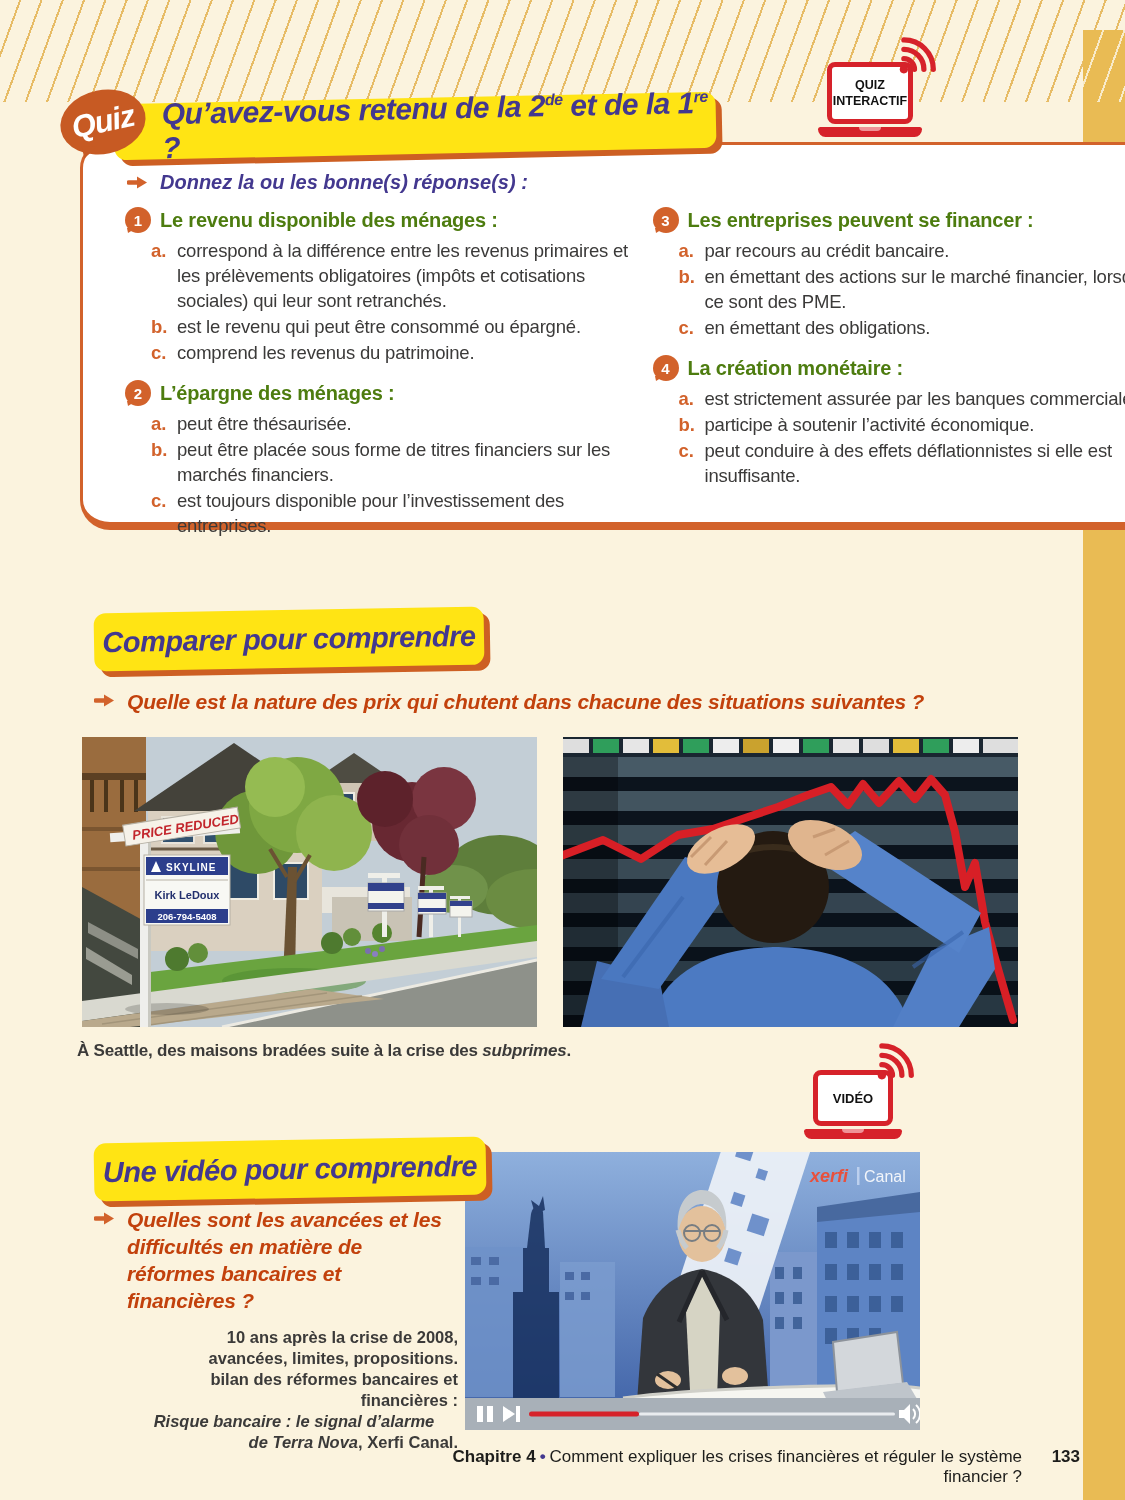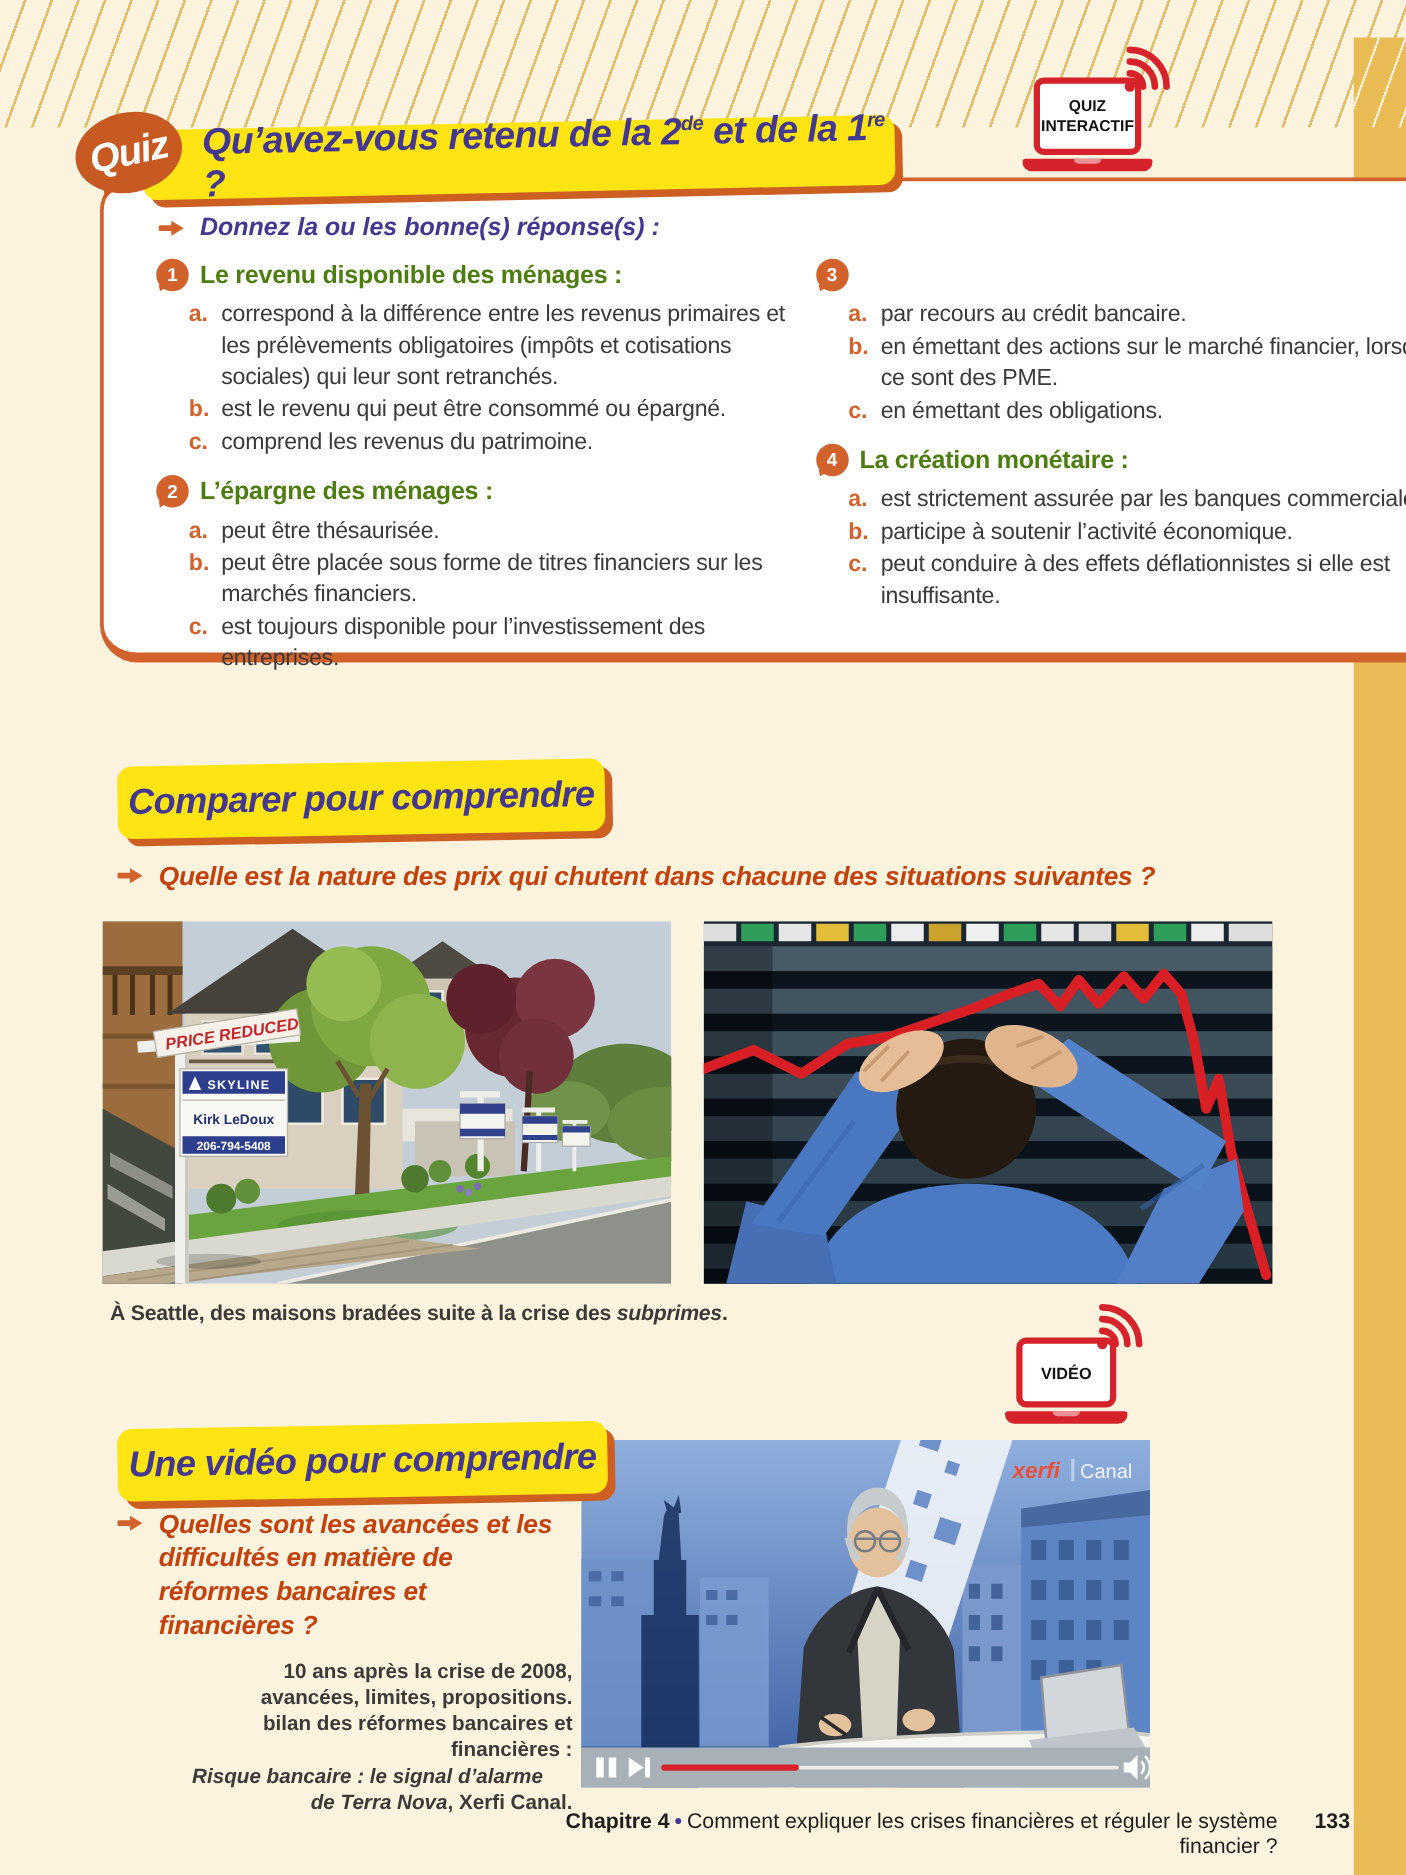--- a/index.html
+++ b/index.html
@@ -169,20 +169,21 @@
             <span class="opt-text">est toujours disponible pour l’investissement des entreprises.</span>
           </div>
         </div>
 
       </div>
       <div class="qcol">
 
         <div class="question">
           <div class="q-head">
             <span class="q-num">3</span>
+            <span class="q-title">Les entreprises peuvent se financer :</span>
           </div>
           <div class="q-opt">
             <span class="opt-letter">a.</span>
             <span class="opt-text">par recours au crédit bancaire.</span>
           </div>
           <div class="q-opt">
             <span class="opt-letter">b.</span>
             <span class="opt-text">en émettant des actions sur le marché financier, lorsque ce sont des PME.</span>
           </div>
           <div class="q-opt">
@@ -394,21 +395,21 @@
       <g transform="rotate(-28 158 112)">
           <ellipse cx="158" cy="112" rx="37" ry="20" fill="#e6bd96"></ellipse>
         </g>
       <g transform="rotate(22 262 108)">
           <ellipse cx="262" cy="108" rx="39" ry="22" fill="#e0b58e"></ellipse>
         </g>
       <path d="M128,120 L148,100 M142,128 L164,104 M250,100 L272,92 M262,118 L286,104" stroke="#c89a74" stroke-width="3" fill="none"></path>
     </g>
   </svg>
 
-  <div class="caption" style="left:88px; top:1041px;">
+  <div class="caption" style="left:77px; top:1041px;">
     <span>À Seattle, des maisons bradées suite à la crise des </span><span class="it">subprimes</span><span>.</span>
   </div>
 
   <div class="badge badge-video">
     <svg class="wifi" width="44" height="40" viewBox="0 0 36 34">
       <circle cx="6" cy="30" r="3.5" fill="#D6222A"></circle>
       <path d="M6,21 A9,9 0 0 1 15,30" fill="none" stroke="#D6222A" stroke-width="4.5" stroke-linecap="round"></path>
       <path d="M6,13 A17,17 0 0 1 23,30" fill="none" stroke="#D6222A" stroke-width="4.5" stroke-linecap="round"></path>
       <path d="M6,5 A25,25 0 0 1 31,30" fill="none" stroke="#D6222A" stroke-width="4.5" stroke-linecap="round"></path>
     </svg>

